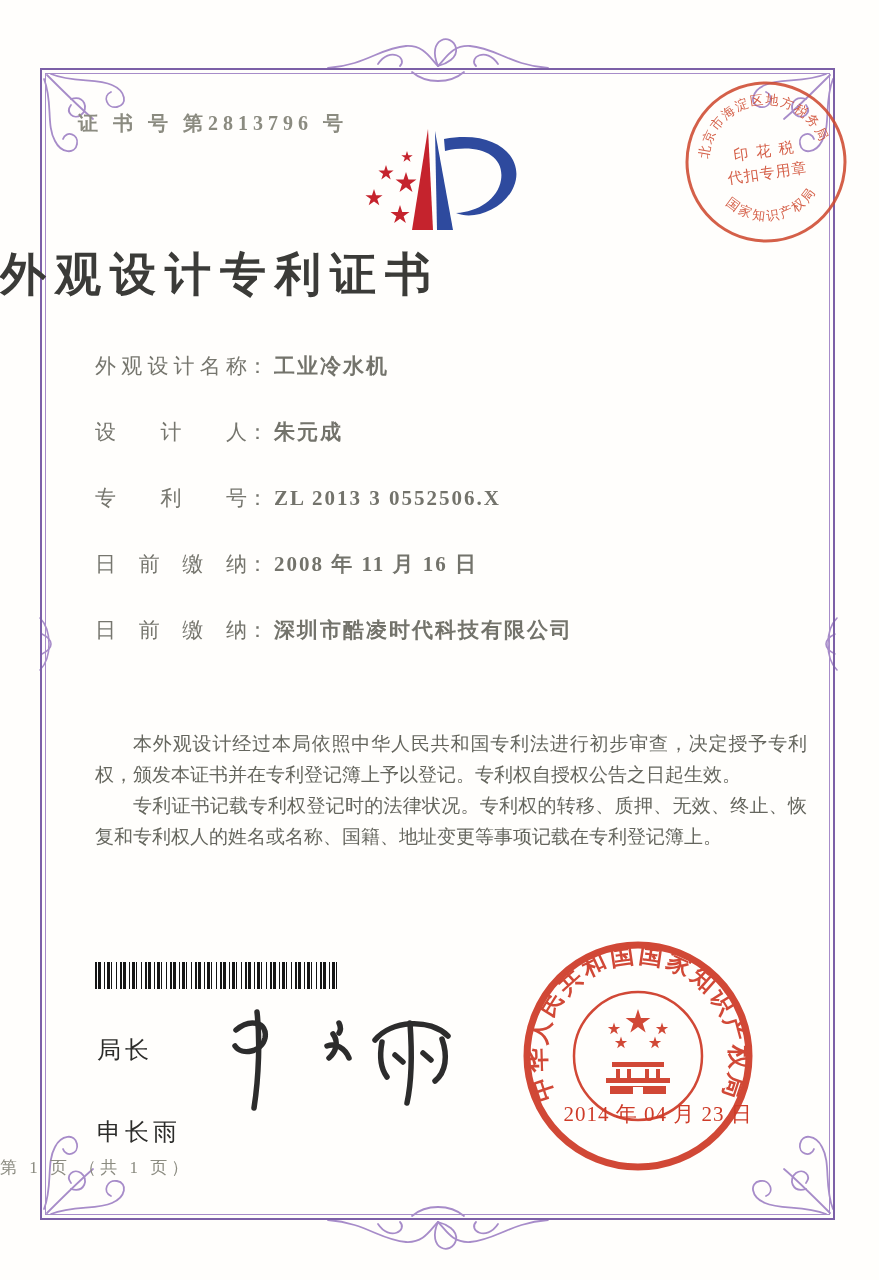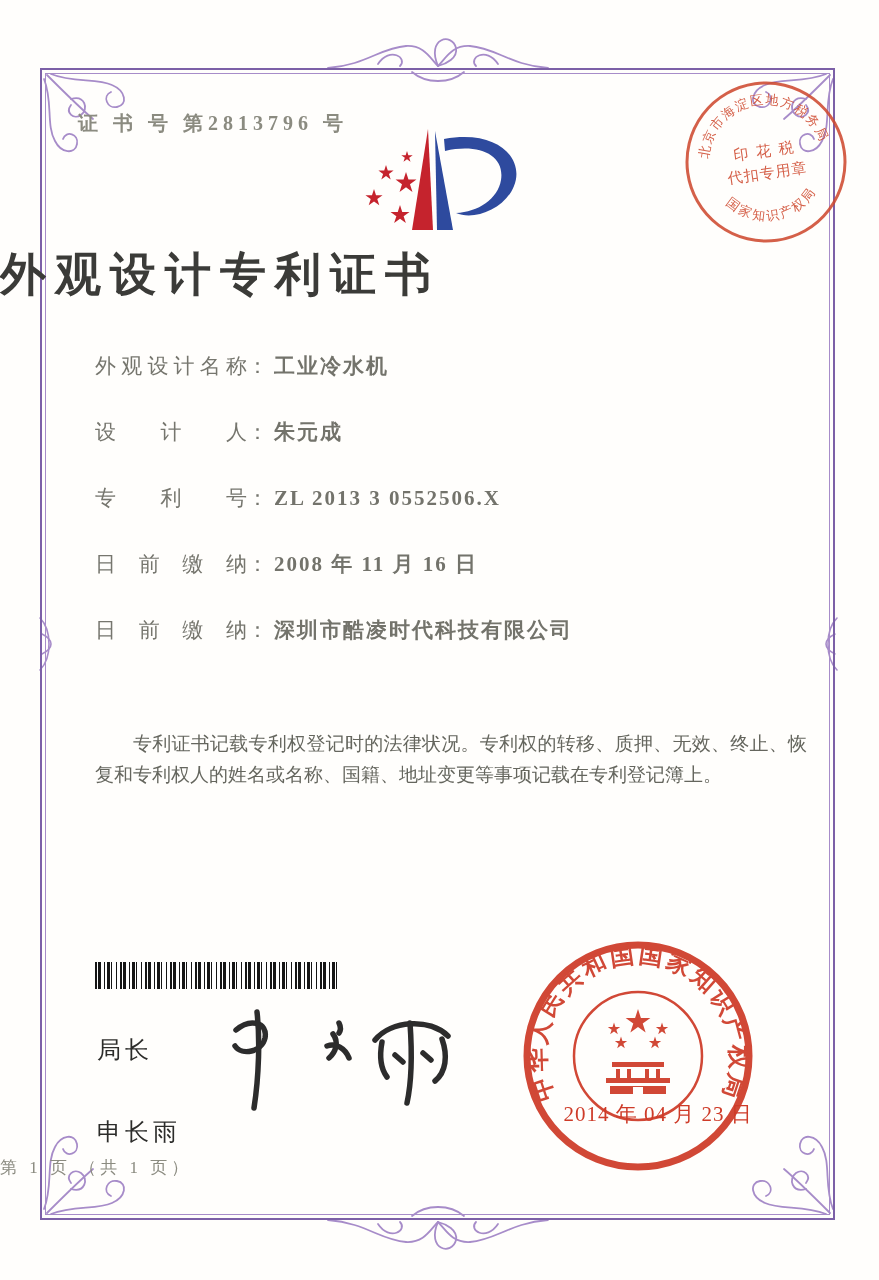--- a/index.html
+++ b/index.html
@@ -121,20 +121,21 @@
     </div>
     <div class="frow">
       <span class="flabel">日前缴纳</span><span class="fcolon">：</span><span class="fvalue">2008 年 11 月 16 日</span>
     </div>
     <div class="frow">
       <span class="flabel">日前缴纳</span><span class="fcolon">：</span><span class="fvalue">深圳市酷凌时代科技有限公司</span>
     </div>
   </div>
 
   <div class="paras">
+    <p>本外观设计经过本局依照中华人民共和国专利法进行初步审查，决定授予专利权，颁发本证书并在专利登记簿上予以登记。专利权自授权公告之日起生效。</p>
     <p>专利证书记载专利权登记时的法律状况。专利权的转移、质押、无效、终止、恢复和专利权人的姓名或名称、国籍、地址变更等事项记载在专利登记簿上。</p>
   </div>
 
   <div class="barcode"></div>
 
   <div class="signer-title">局长</div>
   <div class="signer-name">申长雨</div>
 
   <svg class="sig" width="270" height="110" viewBox="0 0 270 110">
     <g stroke="#1b1b1b" stroke-width="5.5" fill="none" stroke-linecap="round" opacity="0.92">

